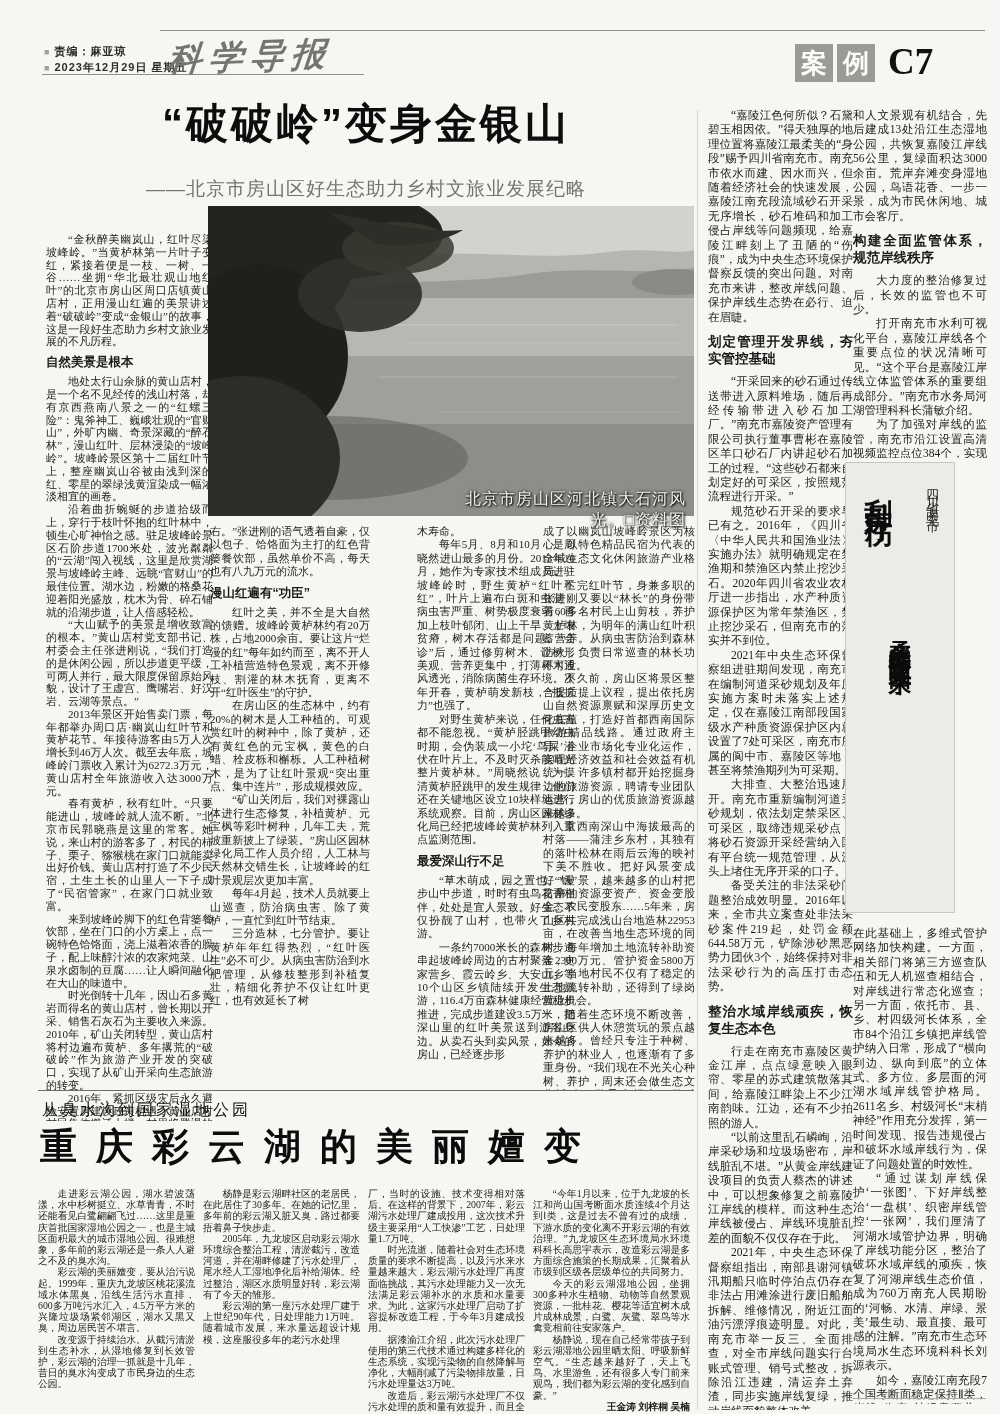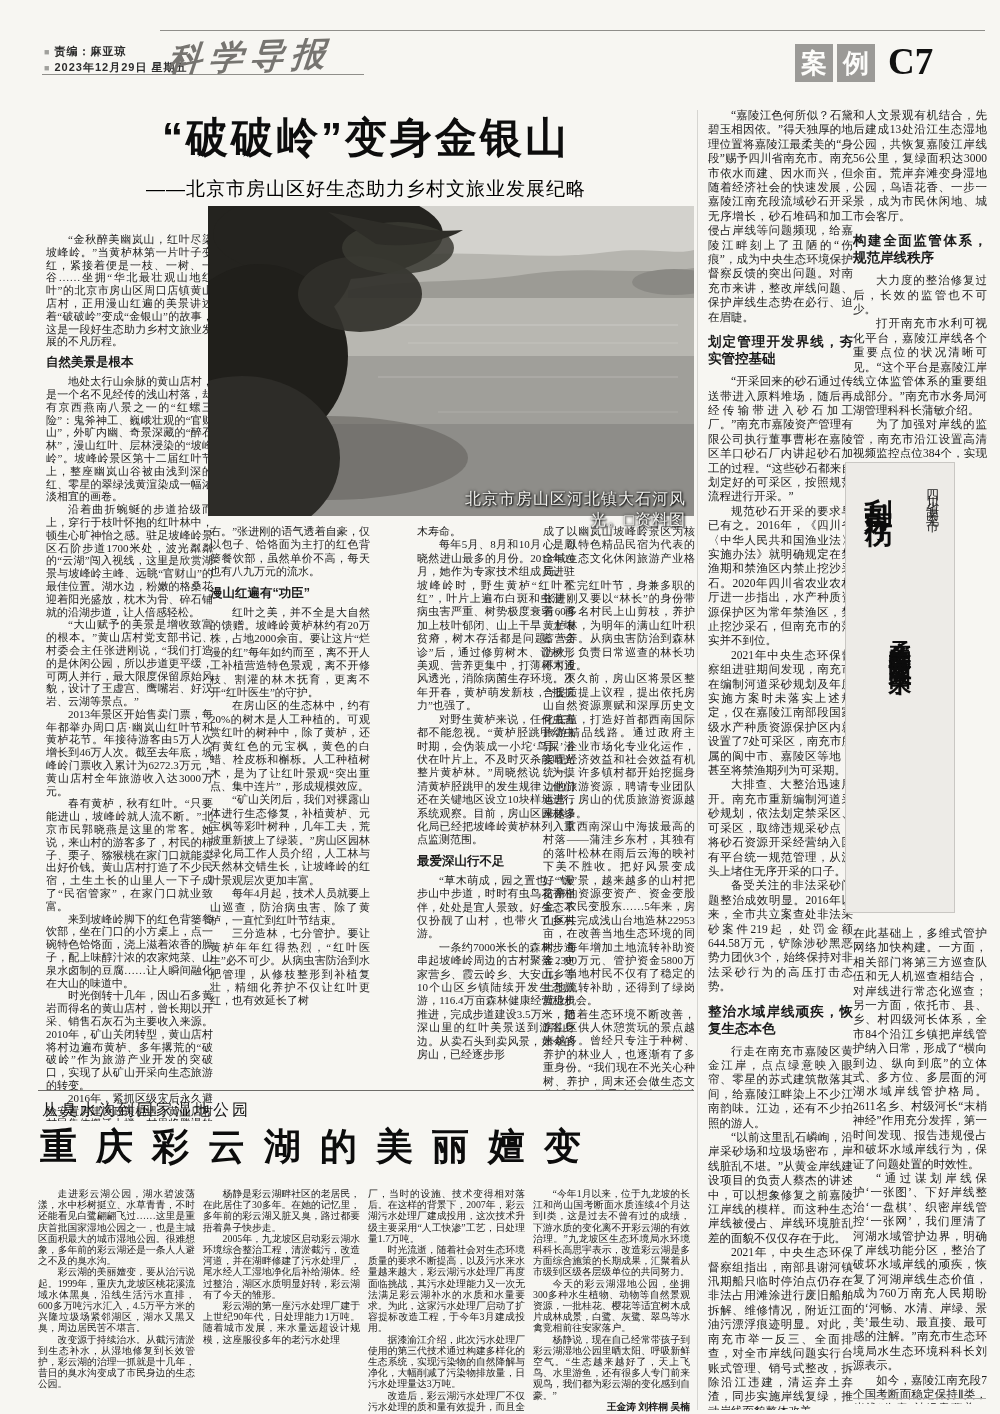--- a/index.html
+++ b/index.html
@@ -17,24 +17,24 @@
   
   #ed-block{left:44px;top:44px;font-size:11px;line-height:15px;letter-spacing:1px;color:#2c2c2c;
             font-family:"Liberation Sans",sans-serif;font-weight:600;}
   #ed-block .sq{color:#a0a09c;margin-right:4px;font-size:9px;}
   #masthead{left:168px;top:34px;font-size:34px;font-weight:bold;font-style:italic;color:#767470;
             letter-spacing:7px;transform:skewX(-7deg) rotate(-2deg);font-family:"Liberation Serif",serif;}
   .sec-box{width:38px;height:38px;background:#9b9a97;color:#fcfcfa;text-align:center;line-height:38px;
            font-size:26px;font-weight:bold;font-family:"Liberation Sans",sans-serif;}
   #pageno{left:888px;top:40px;font-size:37px;font-weight:bold;font-family:"Liberation Serif",serif;color:#111;}
   
-  #m-headline{left:38px;top:110px;width:656px;text-align:center;font-family:"Liberation Sans",sans-serif;
+  #m-headline{left:38px;top:96px;width:656px;text-align:center;font-family:"Liberation Sans",sans-serif;
               font-weight:900;font-size:42px;letter-spacing:3px;color:#0d0d0d;}
   #m-subtitle{left:38px;top:176px;width:656px;text-align:center;font-family:"Liberation Sans",sans-serif;
-              font-size:19px;letter-spacing:1px;color:#000000;}
+              font-size:19px;letter-spacing:1px;color:#737373;}
   #lcol{left:46px;top:202px;width:167px;height:888px;font-size:11px;line-height:12.8px;margin-top:31px;}
   #colA{left:210px;top:525px;width:160px;height:566px;font-size:11px;line-height:13.4px;}
   #colB{left:377px;top:525px;width:158px;height:566px;font-size:11px;line-height:13.4px;margin-left:40px;}
   #colC{left:543px;top:525px;width:152px;height:566px;font-size:11px;line-height:13.4px;}
   
   #photo{left:208px;top:206px;width:486px;height:310px;background:#aeada9;overflow:hidden;}
   #photo-cap{left:436px;top:489px;width:250px;text-align:right;font-size:16px;color:#f2f2ee;
              text-shadow:0 0 3px rgba(0,0,0,.95),1px 1px 2px #000;letter-spacing:1px;}
   
   #b-kicker{left:42px;top:1100px;font-family:"Liberation Sans",sans-serif;font-size:16px;

